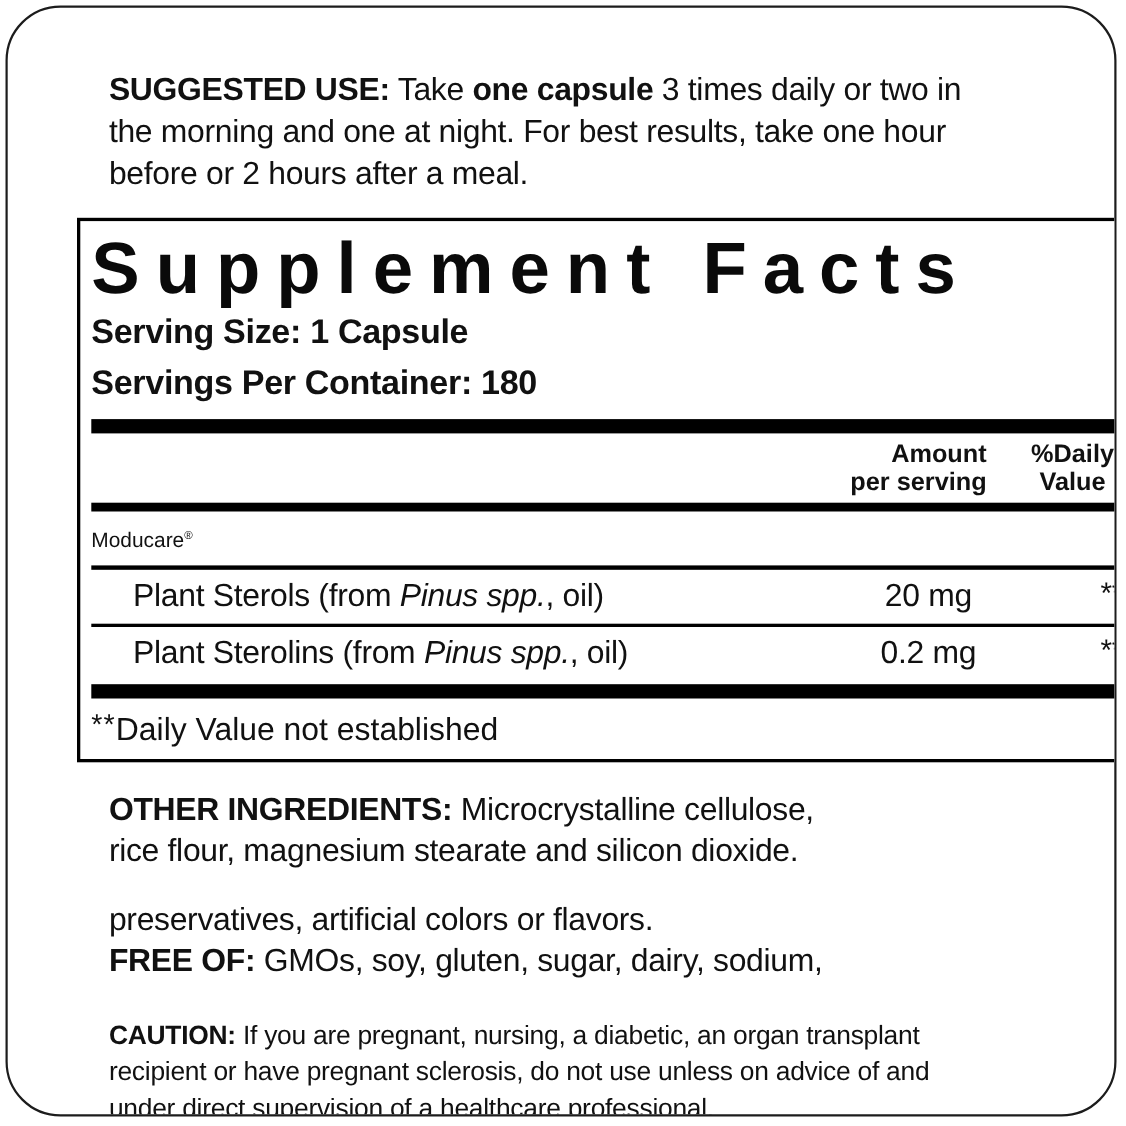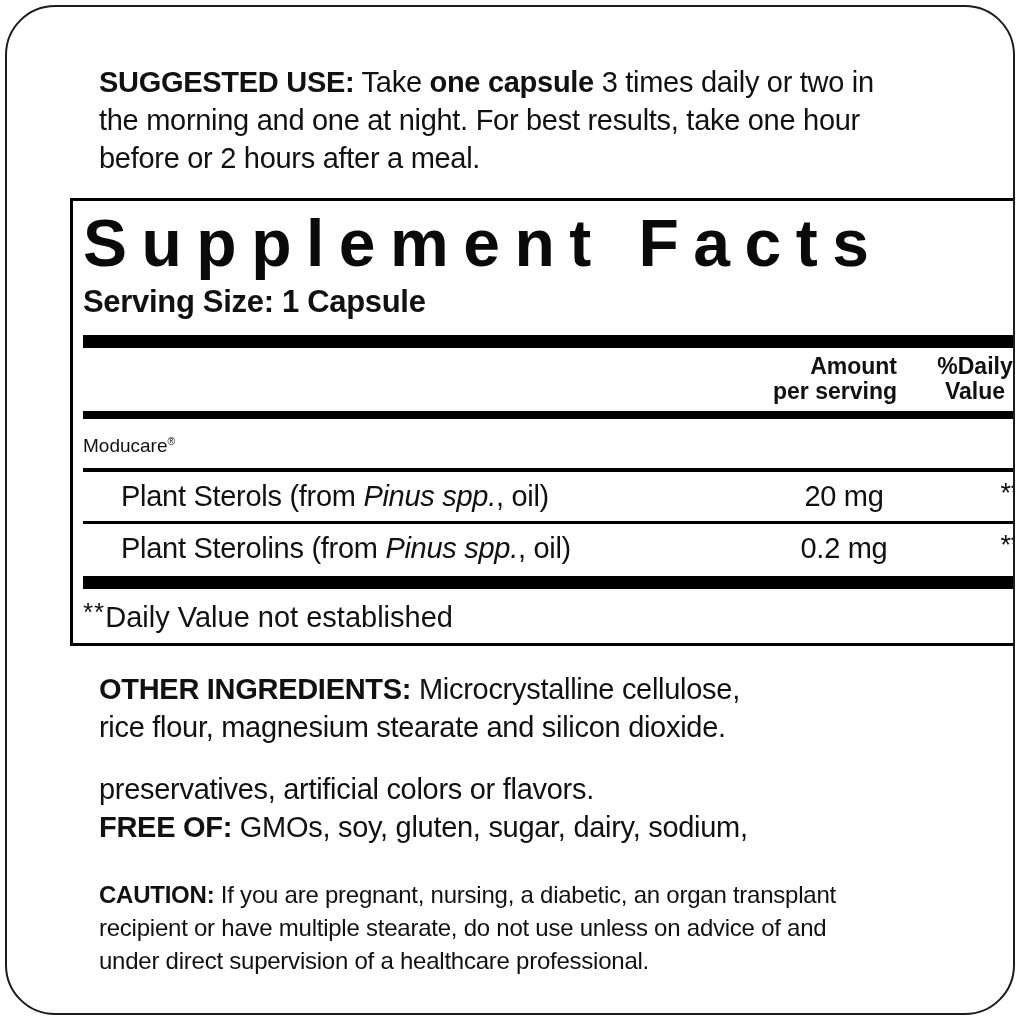--- a/index.html
+++ b/index.html
@@ -131,20 +131,21 @@
 
     <p class="para">
       <span class="line"><span class="b">SUGGESTED USE:</span><span> Take </span><span class="b">one capsule</span><span> 3 times daily or two in</span></span>
       <span class="line">the morning and one at night. For best results, take one hour</span>
       <span class="line">before or 2 hours after a meal.</span>
     </p>
 
     <div class="facts-box">
       <div class="facts-title">Supplement Facts</div>
       <div class="serving-line">Serving Size: 1 Capsule</div>
+      <div class="serving-line">Servings Per Container: 180</div>
 
       <div class="bar-thick after-servings"></div>
 
       <div class="col-head-row">
         <div class="col-head-spacer"></div>
         <div class="col-head-amount">
           <span class="line-a" style="display:block">Amount</span>
           <span style="display:block">per serving</span>
         </div>
         <div class="col-head-dv">
@@ -183,18 +184,18 @@
       <span class="line">rice flour, magnesium stearate and silicon dioxide.</span>
     </p>
 
     <p class="para freeof">
       <span class="line">preservatives, artificial colors or flavors.</span>
       <span class="line"><span class="b">FREE OF:</span><span> GMOs, soy, gluten, sugar, dairy, sodium,</span></span>
     </p>
 
     <p class="para caution">
       <span class="line"><span class="b">CAUTION:</span><span> If you are pregnant, nursing, a diabetic, an organ transplant</span></span>
-      <span class="line">recipient or have multiple stearate, do not use unless on advice of and</span>
+      <span class="line">recipient or have pregnant sclerosis, do not use unless on advice of and</span>
       <span class="line">under direct supervision of a healthcare professional.</span>
     </p>
 
   </div>
 </div>
 
 </body></html>

